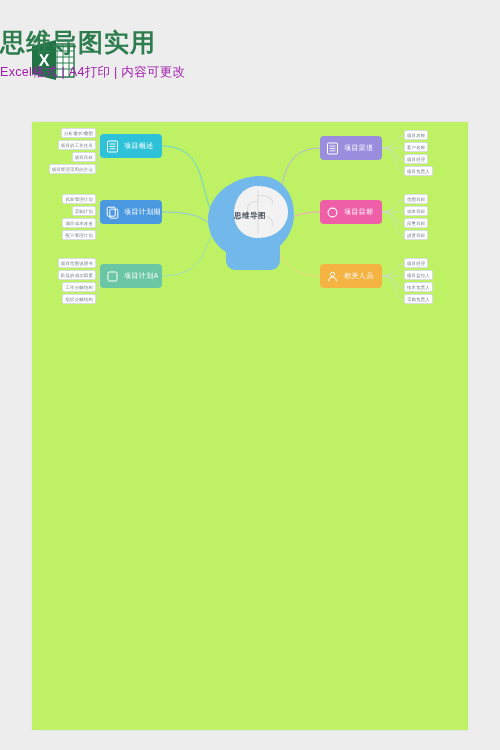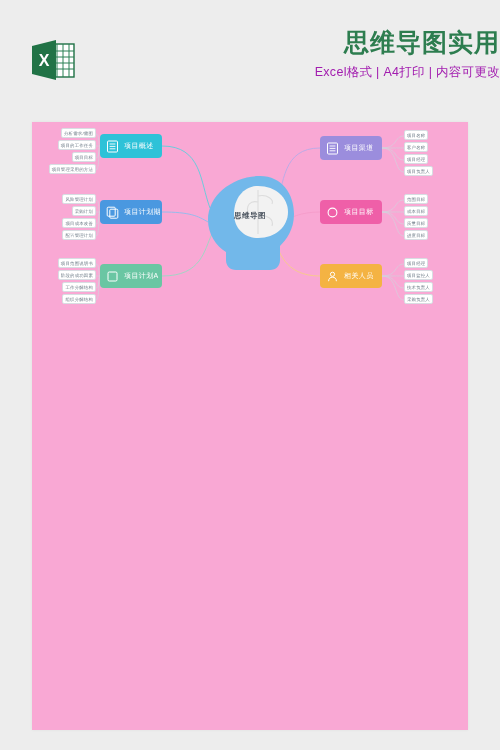--- a/index.html
+++ b/index.html
@@ -9,34 +9,34 @@
     font-family: "Liberation Sans", "DejaVu Sans", sans-serif;
     overflow: hidden;
   }
   #page { position: relative; width: 500px; height: 750px; background: #ededed; }
 
   
   .header { position: absolute; left: 0; top: 26px; width: 500px; height: 78px; }
   .xls-logo {
     position: absolute; left: 30px; top: 12px; width: 46px; height: 44px;
   }
-  .title-wrap { position: absolute; left: 0; top: 0; width: 500px; text-align: right; }
+  .title-wrap { position: absolute; left: 0; top: 0; width: 500px; text-align: left; }
   .main-title {
     font-size: 25px; font-weight: bold; color: #2d7d4f; letter-spacing: 1px;
     line-height: 32px;
   }
   .sub-title {
     font-size: 12.5px; color: #a21caf; line-height: 20px; margin-top: 4px;
     letter-spacing: 0.3px;
   }
 
   
   .page-card {
     position: absolute; left: 32px; top: 122px; width: 436px; height: 608px;
-    background: #f9a8d4;
+    background: #bef264;
     box-shadow: 0 0 3px rgba(0,0,0,0.06);
   }
 
   
   .mindmap { position: absolute; left: 0; top: 0; width: 436px; height: 280px; }
   .mm-svg { position: absolute; left: 0; top: 0; width: 436px; height: 280px; }
 
   
   .node {
     position: absolute; display: flex; align-items: center;

